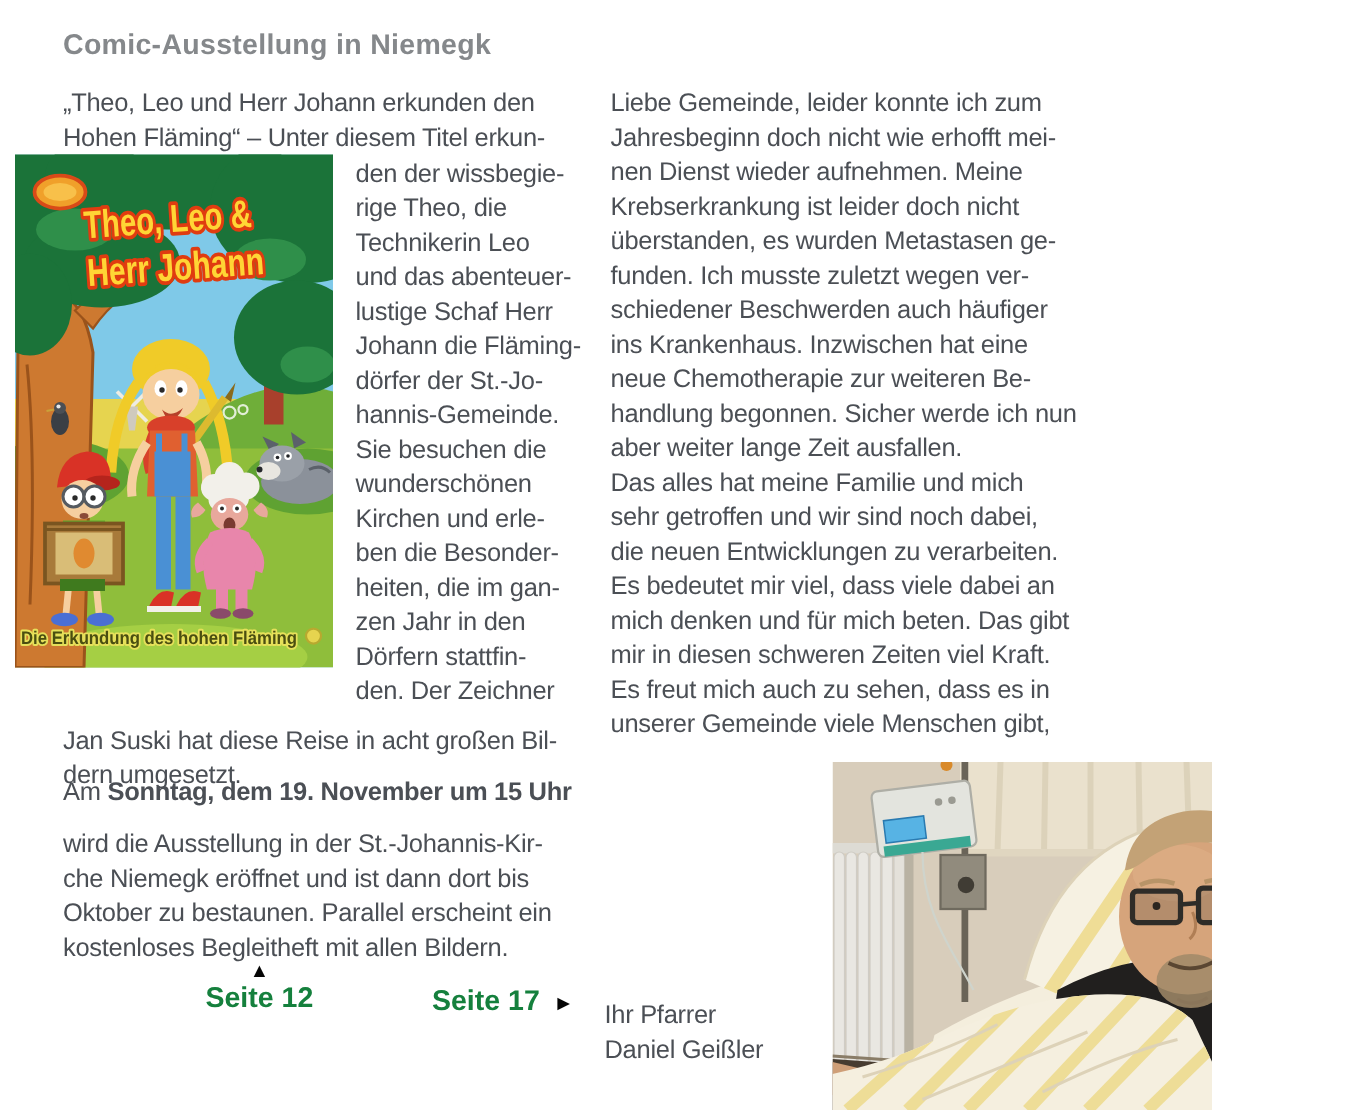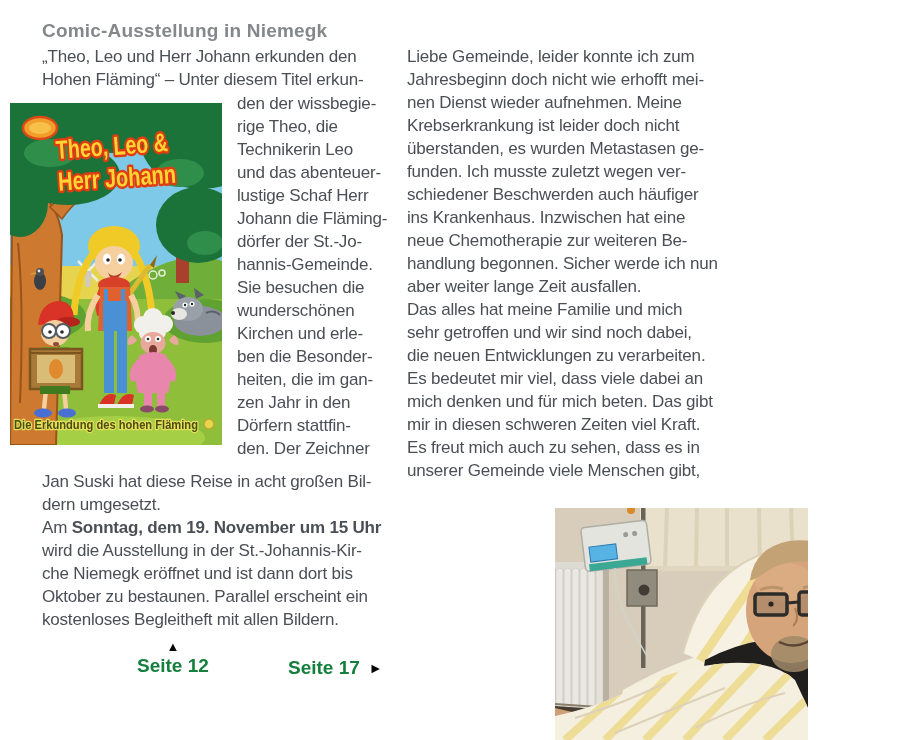--- a/index.html
+++ b/index.html
@@ -1,21 +1,21 @@
 <!DOCTYPE html>
 <html><head>
 <meta charset="utf-8">
 <style>
   html,body{margin:0;padding:0;}
   body{width:900px;height:740px;background:#ffffff;font-family:"Liberation Sans",sans-serif;}
   .page{position:absolute;left:0;top:0;width:808px;height:740px;background:#fff;overflow:hidden;}
   .abs{position:absolute;}
   .heading{font-weight:bold;font-size:19px;letter-spacing:.2px;color:#85888b;line-height:24px;}
   .body-text{font-size:17px;color:#4b4f55;line-height:23px;letter-spacing:-0.2px;}
-  .pre{white-space:pre;}
+  .pre{white-space:pre;margin-top:12px;}
   .bold{font-weight:bold;}
   .pager-label{font-size:19px;font-weight:bold;color:#15803d;letter-spacing:0;}
   .pager-group{display:flex;flex-direction:column;align-items:center;cursor:pointer;}
   .pager-row{display:flex;align-items:center;gap:9px;cursor:pointer;}
   .tri-up{font-size:13px;color:#050505;line-height:13px;margin-bottom:2px;}
   .tri-right{font-size:14px;color:#050505;line-height:14px;}
   svg{display:block;}
   svg text{font-family:"Liberation Sans",sans-serif;}
 </style>
 </head>
@@ -243,20 +243,22 @@
 Das alles hat meine Familie und mich
 sehr getroffen und wir sind noch dabei,
 die neuen Entwicklungen zu verarbeiten.
 Es bedeutet mir viel, dass viele dabei an
 mich denken und für mich beten. Das gibt
 mir in diesen schweren Zeiten viel Kraft.
 Es freut mich auch zu sehen, dass es in
 unserer Gemeinde viele Menschen gibt,</div>
 
 
+  <div class="abs body-text pre" style="left:403px;top:653px;">Ihr Pfarrer
+Daniel Geißler</div>
 
   <div class="abs" style="left:555px;top:508px;width:345px;height:232px;">
     <svg width="345" height="232" viewBox="0 0 345 232">
       <defs>
         <clipPath id="pillowClip">
             <path d="M128,145 Q150,60 220,42 L345,30 L345,150 L180,168 Z"></path>
           </clipPath>
         <clipPath id="blanketClip">
             <path d="M0,232 L0,208 Q45,198 75,182 Q125,158 175,155 Q220,153 240,172 L268,232 Z"></path>
           </clipPath>

